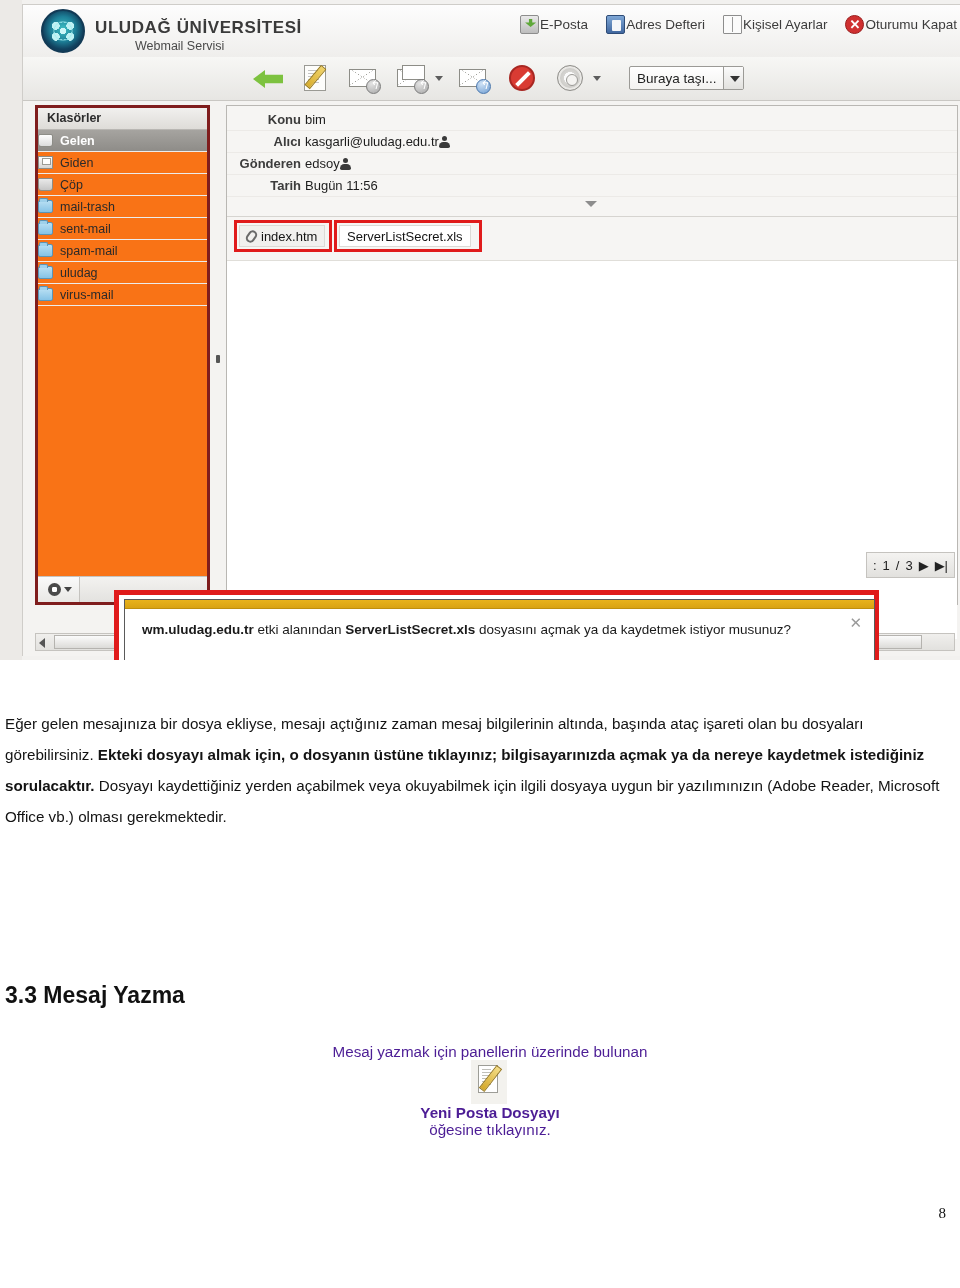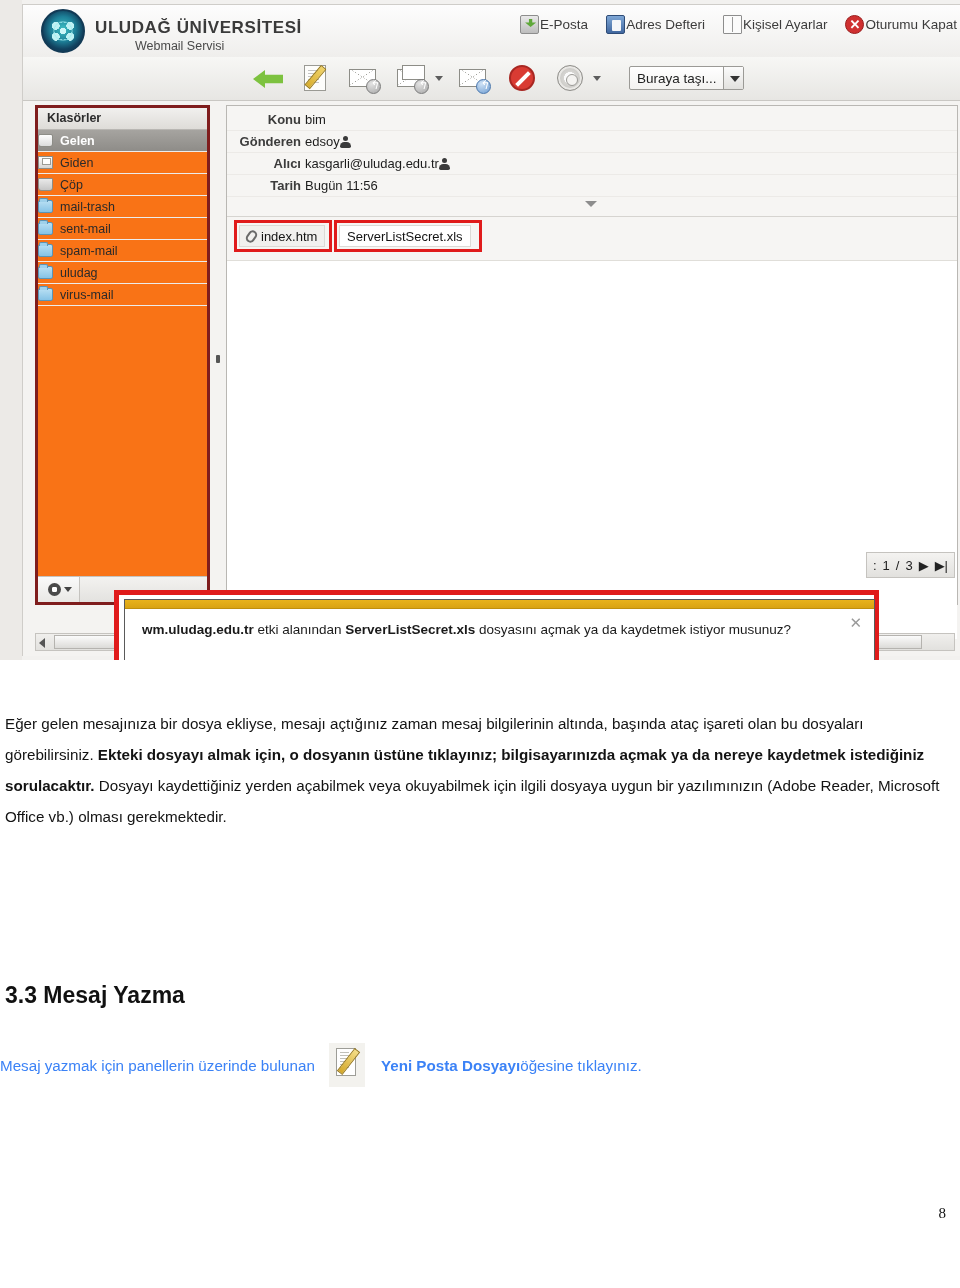--- a/index.html
+++ b/index.html
@@ -249,21 +249,21 @@
     border-right:4px solid transparent; border-top:5px solid #222; }
 
   
   .doc { position: absolute; left: 0; top: 660px; width: 960px; }
   .para {
     padding: 48px 5px 0 5px; font-size: 15.2px; line-height: 31px; color: #131313;
     text-align: left;
   }
   .para b { font-weight: bold; }
   .h3 { padding: 150px 0 0 5px; font-size: 23px; font-weight: bold; color: #111; }
-  .lastline { padding: 34px 0 0 0; font-size: 15.2px; color: #3b82f6; display: flex; align-items: center; }
+  .lastline { padding: 34px 0 0 20px; font-size: 15.2px; color: #4c1d95; display: flex; align-items: center; flex-direction: column; }
   .compose-ico {
     display: inline-block; position: relative; width: 36px; height: 44px;
     margin: 0 16px 0 14px; background: #f3f2ee; flex: 0 0 auto;
   }
   .compose-ico .pg { position:absolute; left:7px; top:5px; width:20px; height:28px; background:#fff; border:1px solid #9d9d97; }
   .compose-ico .pg::before { content:""; position:absolute; left:3px; top:3px; width:9px; height:1px; background:#c0c0ba;
     box-shadow: 0 3px 0 #c0c0ba, 0 6px 0 #c0c0ba, 0 9px 0 #c0c0ba, 0 12px 0 #c0c0ba, 0 15px 0 #c0c0ba; }
   .compose-ico .pn { position:absolute; left:16px; top:4px; width:7px; height:29px;
     background: linear-gradient(#f4dd86,#d4a82a); border:1px solid #97771a; transform: rotate(38deg); }
   .lastline b { font-weight: bold; }
@@ -387,27 +387,27 @@
       <div class="handle"></div>
     </div>
 
     <div class="msgpane">
       <div class="hdrs">
         <div class="hdr-row">
           <span class="hdr-label">Konu</span>
           <span class="hdr-val b">bim</span>
         </div>
         <div class="hdr-row">
+          <span class="hdr-label">Alıcı</span>
+          <span class="hdr-val">kasgarli@uludag.edu.tr</span>
+          <span class="person-ico"></span>
+        </div>
+        <div class="hdr-row">
           <span class="hdr-label">Gönderen</span>
           <span class="hdr-val">edsoy</span>
-          <span class="person-ico"></span>
-        </div>
-        <div class="hdr-row">
-          <span class="hdr-label">Alıcı</span>
-          <span class="hdr-val">kasgarli@uludag.edu.tr</span>
           <span class="person-ico"></span>
         </div>
         <div class="hdr-row">
           <span class="hdr-label">Tarih</span>
           <span class="hdr-val">Bugün 11:56</span>
         </div>
         <div class="collapse-row"></div>
       </div>
 
       <div class="attachments">

